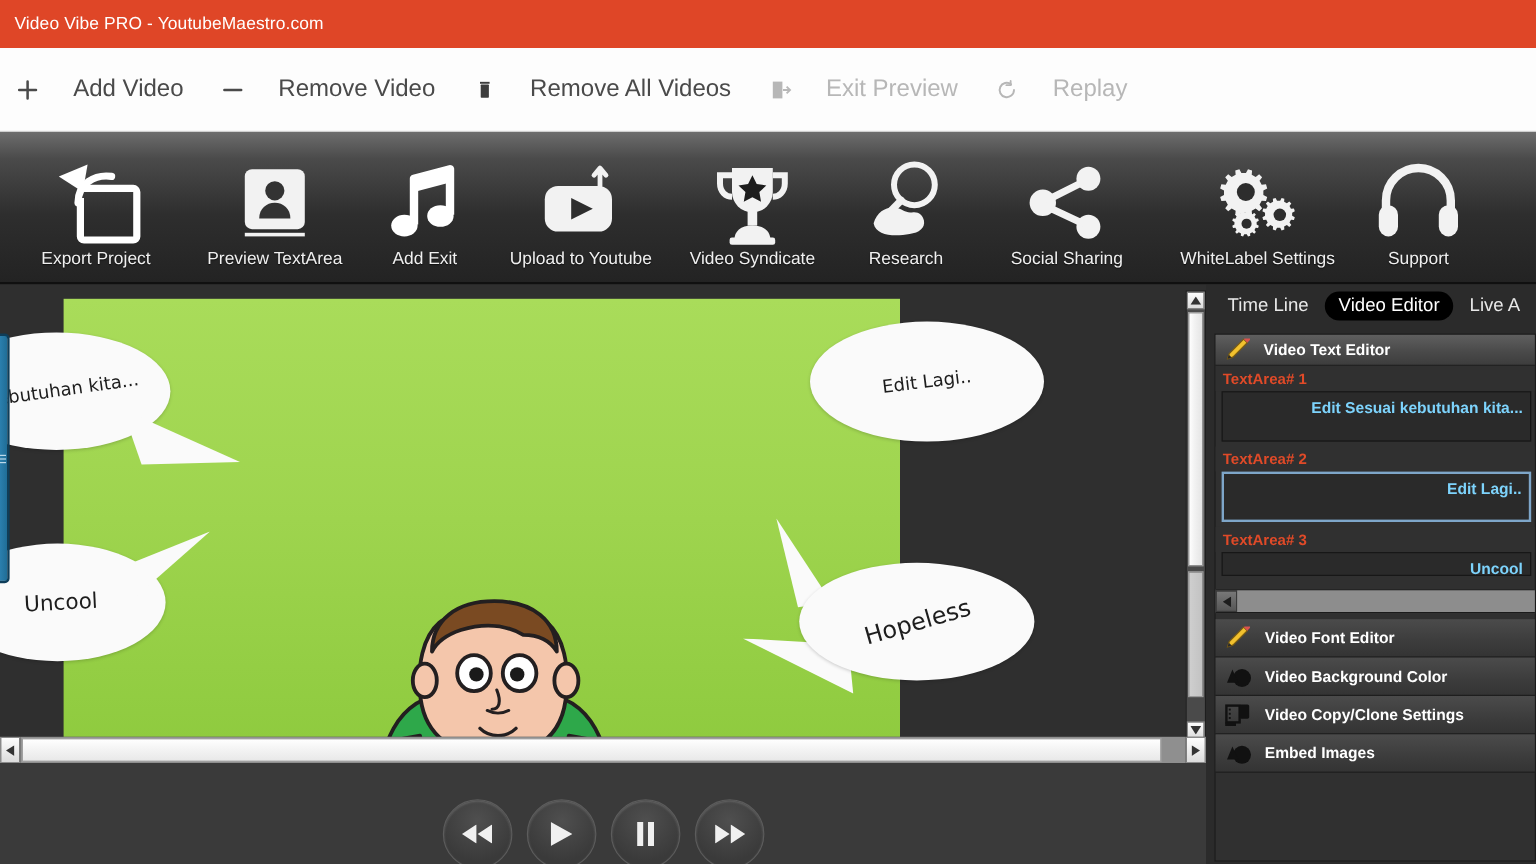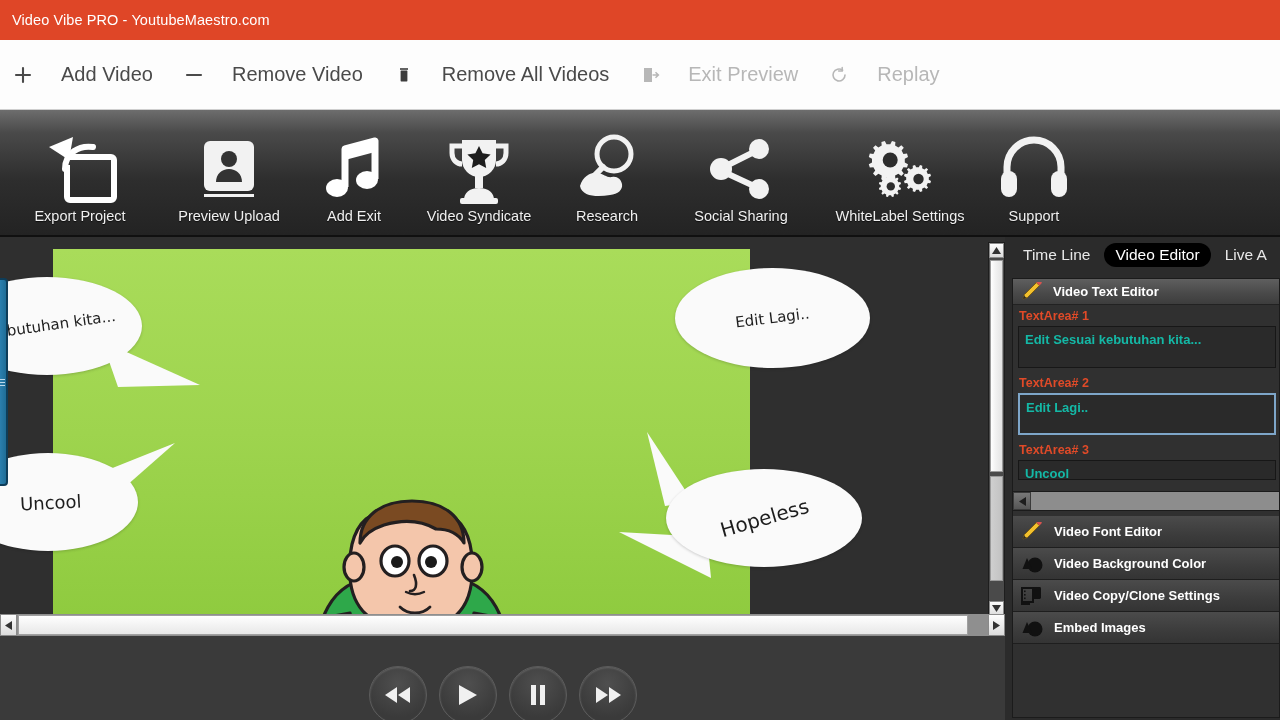--- a/index.html
+++ b/index.html
@@ -161,22 +161,22 @@
     background:linear-gradient(180deg,#5f5f5f,#4a4a4a 55%,#3d3d3d);
     border-bottom:1px solid #222;
   }
   .sec-header .lbl{ color:#fff; font-size:13px; font-weight:bold; }
   .ta-label{
     color:#e04a28; font-size:12.5px; font-weight:bold;
     padding:4px 0 3px 6px; background:#303030;
   }
   .ta-box{
     margin:0 3px 4px 5px; height:42px; background:#2a2a2a;
-    border:1px solid #171717; color:#14b8a6;
-    font-size:13px; font-weight:bold; padding:5px 6px; overflow:hidden;
+    border:1px solid #171717; color:#7dd3fc;
+    font-size:13px; font-weight:bold; padding:5px 6px; overflow:hidden;text-align:right;
   }
   .ta-box.focused{ border:2px solid #7ea6c9; }
   #editor-scroll{
     position:absolute; left:0; right:0; top:212px; height:20px;
     background:#5d5d5d; display:flex; align-items:stretch;
     border-top:1px solid #1b1b1b; border-bottom:1px solid #1b1b1b;
   }
   .esb-btn{
     width:18px; flex:0 0 18px; background:linear-gradient(180deg,#787878,#565656);
     border:1px solid #3a3a3a; display:flex; align-items:center; justify-content:center; cursor:pointer;
@@ -278,35 +278,45 @@
 
   <div class="ribbon-item" style="width:138px">
     <div class="ribbon-glyph">
       <svg width="78" height="70" viewBox="0 0 78 70">
         <rect x="14" y="6" width="50" height="50" rx="6" fill="#f2f2f2"></rect>
         <circle cx="39" cy="24" r="8" fill="#333"></circle>
         <path d="M26 47c0-8 6-13 13-13s13 5 13 13z" fill="#333"></path>
         <rect x="14" y="59" width="50" height="3" fill="#f2f2f2"></rect>
       </svg>
     </div>
-    <div class="ribbon-label">Preview  Upload</div>
+    <div class="ribbon-label">Preview  TextArea</div>
   </div>
 
   <div class="ribbon-item" style="width:112px">
     <div class="ribbon-glyph">
       <svg width="70" height="70" viewBox="0 0 70 70">
         <path d="M26 52V14l30-8v38" stroke="#fff" stroke-width="7" fill="none" stroke-linejoin="round"></path>
         <path d="M26 14l30-8v11l-30 8z" fill="#fff"></path>
         <ellipse cx="18" cy="53" rx="11" ry="9" fill="#fff"></ellipse>
         <ellipse cx="48" cy="45" rx="11" ry="9" fill="#fff"></ellipse>
       </svg>
     </div>
     <div class="ribbon-label">Add  Exit</div>
   </div>
 
+  <div class="ribbon-item" style="width:148px">
+    <div class="ribbon-glyph">
+      <svg width="80" height="70" viewBox="0 0 80 70">
+        <rect x="10" y="20" width="56" height="38" rx="11" fill="#f2f2f2"></rect>
+        <path d="M32 30l18 9-18 9z" fill="#2d2d2d"></path>
+        <path d="M56 20V6M51 11l5-6 5 6" stroke="#f2f2f2" stroke-width="4" fill="none" stroke-linecap="round" stroke-linejoin="round"></path>
+      </svg>
+    </div>
+    <div class="ribbon-label">Upload to Youtube</div>
+  </div>
 
   <div class="ribbon-item" style="width:138px">
     <div class="ribbon-glyph">
       <svg width="70" height="72" viewBox="0 0 70 72">
         <path d="M18 6h34v20a17 17 0 0 1-34 0z" fill="#f2f2f2"></path>
         <path d="M18 12H8v7c0 7 5 11 10 11M52 12h10v7c0 7-5 11-10 11" stroke="#f2f2f2" stroke-width="5" fill="none"></path>
         <rect x="31" y="42" width="8" height="12" fill="#f2f2f2"></rect>
         <path d="M20 66c0-7 5-12 15-12s15 5 15 12z" fill="#f2f2f2"></path>
         <rect x="16" y="64" width="38" height="6" rx="2" fill="#f2f2f2"></rect>
         <path d="M35 12l3.6 7.3 8 1.2-5.8 5.6 1.4 8-7.2-3.8-7.2 3.8 1.4-8-5.8-5.6 8-1.2z" fill="#1d1d1d"></path>

